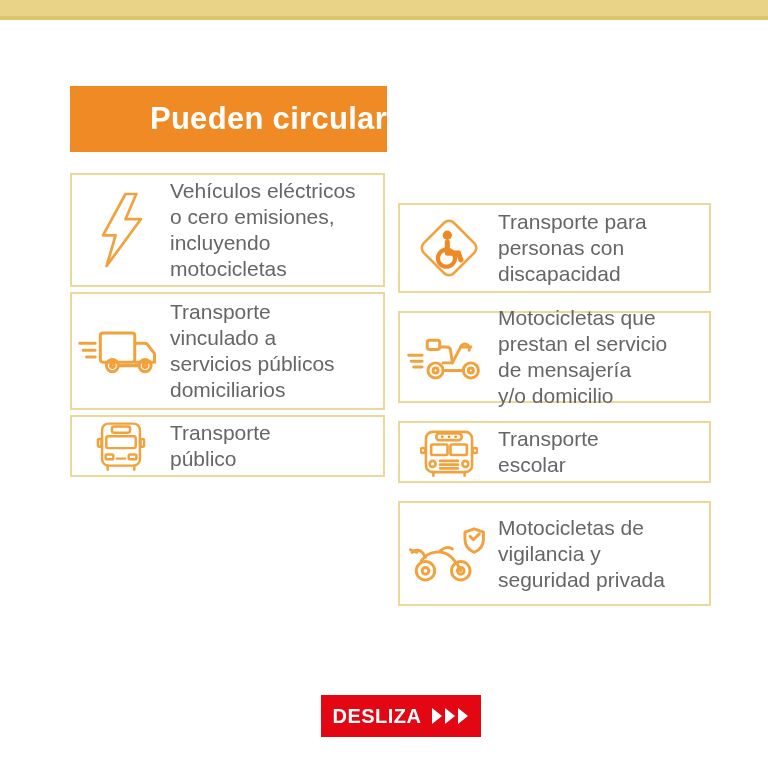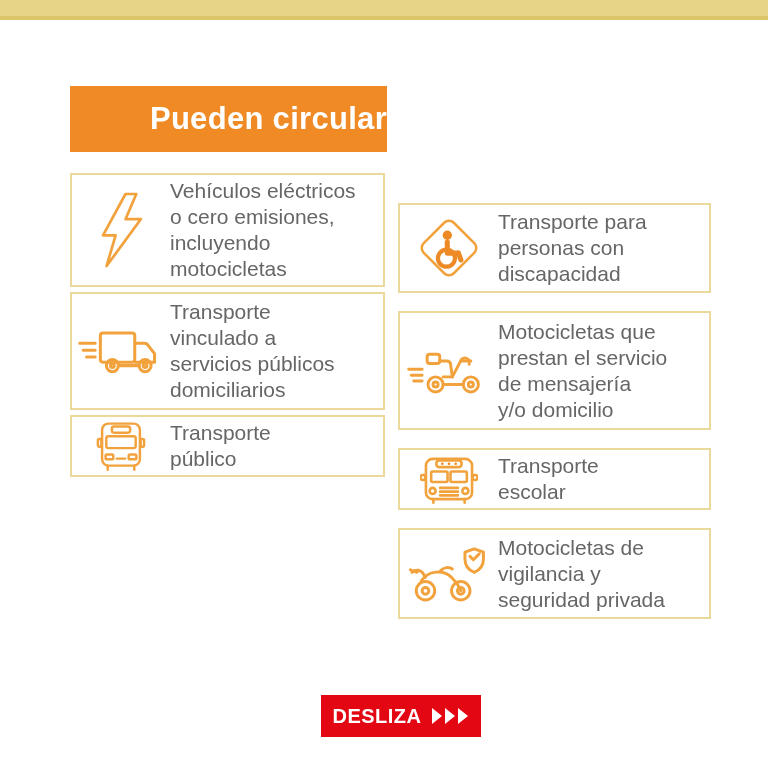--- a/index.html
+++ b/index.html
@@ -27,21 +27,21 @@
     border:2px solid var(--card-border,#EBD99B);
   }
   .icn{
     flex:0 0 98px;width:98px;display:flex;align-items:center;justify-content:center;
   }
   .label{
     flex:1;color:var(--text-gray,#666666);font-size:21px;line-height:26px;
     white-space:pre-line;padding-right:4px;
   }
   .h114{height:114px}.h118{height:118px}.h62{height:62px}.h89{height:89px}.h64{height:64px}
-  .h90{height:90px}.h112{height:119px}.h91{height:91px}.h63{height:63px}
+  .h90{height:90px}.h112{height:92px}.h91{height:105px}.h63{height:63px}
   .icn .st{fill:none;stroke:var(--icon-orange,#F2A23C);stroke-width:3.5;stroke-linecap:round;stroke-linejoin:round;}
   .icn .st2{fill:none;stroke:var(--icon-orange,#F2A23C);stroke-width:3;stroke-linecap:round;stroke-linejoin:round;}
   .icn .stk{fill:none;stroke:var(--icon-orange-solid,#EE8A25);stroke-width:6;stroke-linecap:round;stroke-linejoin:round;}
   .icn .stw{fill:none;stroke:var(--icon-orange-solid,#EE8A25);stroke-width:5;}
   .icn .fl{fill:var(--icon-orange-solid,#EE8A25);stroke:none;}
   .slide-btn{
     position:absolute;left:305px;top:695px;width:160px;height:42px;
     background:var(--button-red,#E30613);
     display:flex;align-items:center;justify-content:center;gap:10px;
     color:#ffffff;font-weight:bold;font-size:20px;letter-spacing:.5px;cursor:pointer;margin-left:16px;

